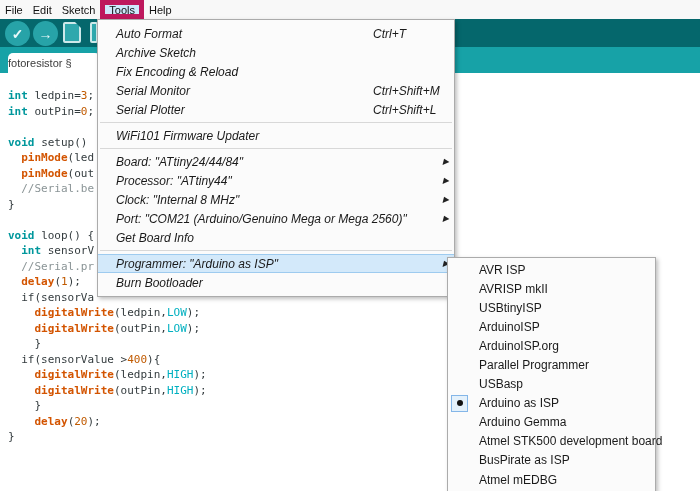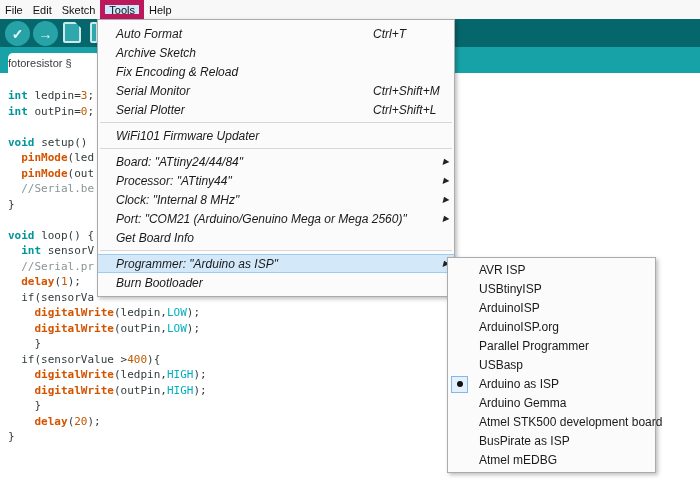--- a/index.html
+++ b/index.html
@@ -191,20 +191,23 @@
       <div class="menu-row">
         <span class="label">Burn Bootloader</span>
       </div>
     </div>
 
   <div class="menu-panel" id="programmer-submenu">
       <div class="sub-row">
         <span class="label">AVR ISP</span>
       </div>
       <div class="sub-row">
+        <span class="label">AVRISP mkII</span>
+      </div>
+      <div class="sub-row">
         <span class="label">USBtinyISP</span>
       </div>
       <div class="sub-row">
         <span class="label">ArduinoISP</span>
       </div>
       <div class="sub-row">
         <span class="label">ArduinoISP.org</span>
       </div>
       <div class="sub-row">
         <span class="label">Parallel Programmer</span>

